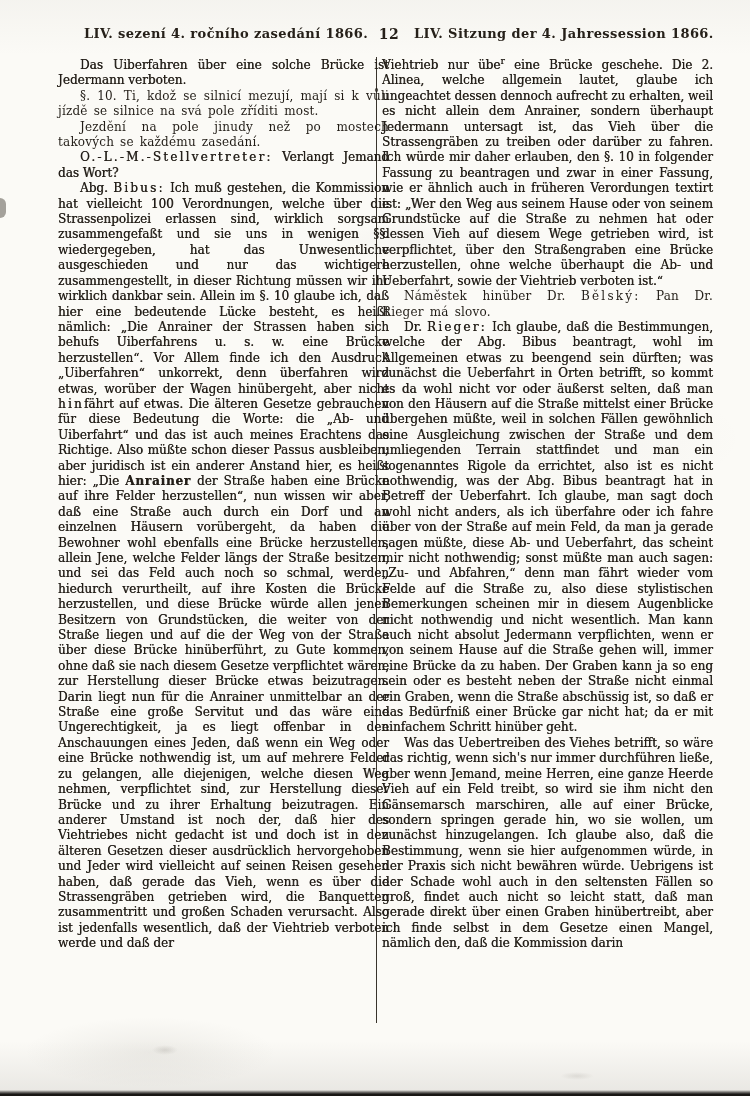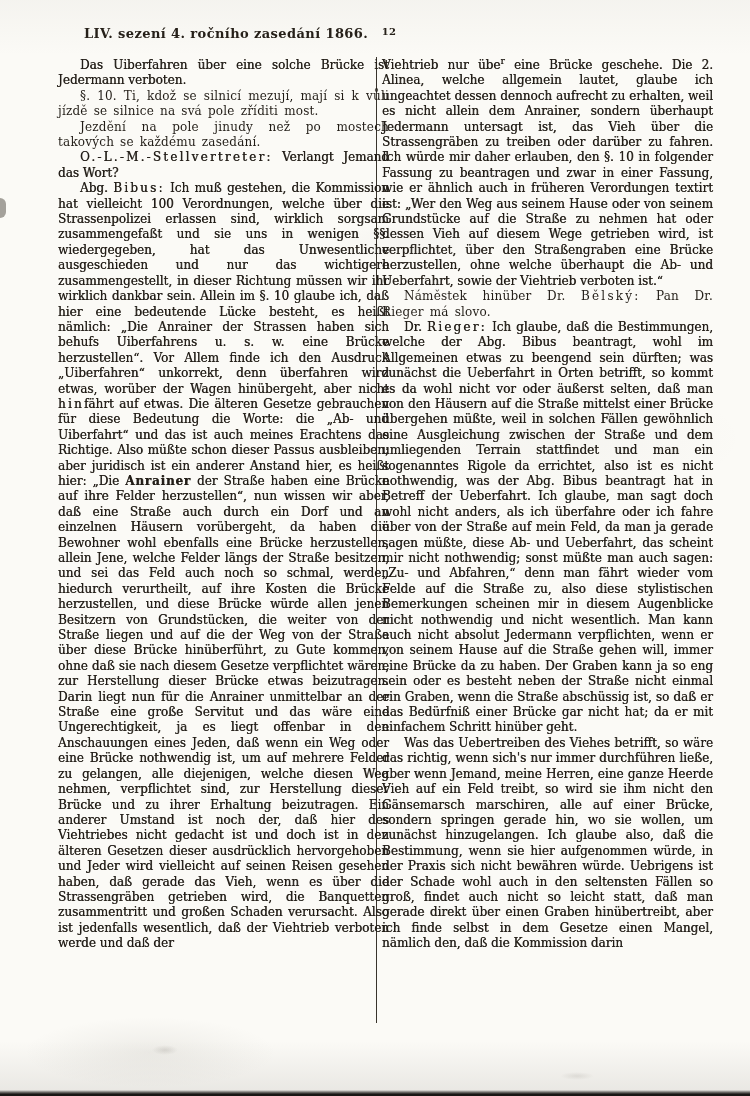--- a/index.html
+++ b/index.html
@@ -21,21 +21,21 @@
   .hdr {
     position: absolute;
     top: 26px;
     font-size: 13px;
     font-weight: bold;
     letter-spacing: .4px;
     color: #262019;
     white-space: nowrap;
   }
   .hdr-left  { left: 84px; }
-  .hdr-num   { left: 374px; width: 30px; text-align: center; font-size: 10px; }
+  .hdr-num   { left: 374px; width: 30px; text-align: center; font-size: 14px; }
   .hdr-right { left: 414px; }
   .divider {
     position: absolute;
     left: 376px;
     top: 57px;
     width: 1px;
     height: 966px;
     background: #38332c;
   }
   .col {
@@ -75,20 +75,21 @@
     position: absolute; left: 560px; top: 1072px; width: 34px; height: 8px;
     background: radial-gradient(ellipse at center, rgba(110,104,95,.14), transparent 70%);
   }
 </style>
 </head>
 <body>
 
 <div class="page">
   <span class="hdr hdr-left">LIV. sezení 4. ročního zasedání 1866.</span>
   <span class="hdr hdr-num">12</span>
+  <span class="hdr hdr-right">LIV. Sitzung der 4. Jahressession 1866.</span>
 
   <div class="divider"></div>
 
   <div class="col col-left">
       <p class="de"><span>Das Uiberfahren über eine solche Brücke ist Jedermann verboten.</span></p>
       <p class="cs"><span>§. 10. Ti, kdož se silnicí mezují, mají si k vůli jízdě se silnice na svá pole zříditi most.</span></p>
       <p class="cs"><span>Jezdění na pole jinudy než po mostech takových se každému zasedání.</span></p>
       <p class="de"><span class="seg-sperr">O.-L.-M.-Stellvertreter:</span><span> Verlangt Jemand das Wort?</span></p>
       <p class="de"><span>Abg. </span><span class="seg-sperr">Bibus:</span><span> Ich muß gestehen, die Kommission hat vielleicht 100 Verordnungen, welche über die Strassenpolizei erlassen sind, wirklich sorgsam zusammengefaßt und sie uns in wenigen §§. wiedergegeben, hat das Unwesentliche ausgeschieden und nur das wichtigere zusammengestellt, in dieser Richtung müssen wir ihr wirklich dankbar sein. Allein im §. 10 glaube ich, daß hier eine bedeutende Lücke besteht, es heißt nämlich: „Die Anrainer der Strassen haben sich behufs Uiberfahrens u. s. w. eine Brücke herzustellen“. Vor Allem finde ich den Ausdruck „Uiberfahren“ unkorrekt, denn überfahren wird etwas, worüber der Wagen hinübergeht, aber nicht </span><span class="seg-sperr">hin</span><span>fährt auf etwas. Die älteren Gesetze gebrauchen für diese Bedeutung die Worte: die „Ab- und Uiberfahrt“ und das ist auch meines Erachtens das Richtige. Also müßte schon dieser Passus ausbleiben; aber juridisch ist ein anderer Anstand hier, es heißt hier: „Die </span><span class="seg-bold">Anrainer</span><span> der Straße haben eine Brücke auf ihre Felder herzustellen“, nun wissen wir aber, daß eine Straße auch durch ein Dorf und an einzelnen Häusern vorübergeht, da haben die Bewohner wohl ebenfalls eine Brücke herzustellen, allein Jene, welche Felder längs der Straße besitzen, und sei das Feld auch noch so schmal, werden hiedurch verurtheilt, auf ihre Kosten die Brücke herzustellen, und diese Brücke würde allen jenen Besitzern von Grundstücken, die weiter von der Straße liegen und auf die der Weg von der Straße über diese Brücke hinüberführt, zu Gute kommen, ohne daß sie nach diesem Gesetze verpflichtet wären, zur Herstellung dieser Brücke etwas beizutragen. Darin liegt nun für die Anrainer unmittelbar an der Straße eine große Servitut und das wäre eine Ungerechtigkeit, ja es liegt offenbar in den Anschauungen eines Jeden, daß wenn ein Weg oder eine Brücke nothwendig ist, um auf mehrere Felder zu gelangen, alle diejenigen, welche diesen Weg nehmen, verpflichtet sind, zur Herstellung dieser Brücke und zu ihrer Erhaltung beizutragen. Ein anderer Umstand ist noch der, daß hier des Viehtriebes nicht gedacht ist und doch ist in den älteren Gesetzen dieser ausdrücklich hervorgehoben und Jeder wird vielleicht auf seinen Reisen gesehen haben, daß gerade das Vieh, wenn es über die Strassengräben getrieben wird, die Banquetten zusammentritt und großen Schaden verursacht. Also ist jedenfalls wesentlich, daß der Viehtrieb verboten werde und daß der</span></p>
     </div>

